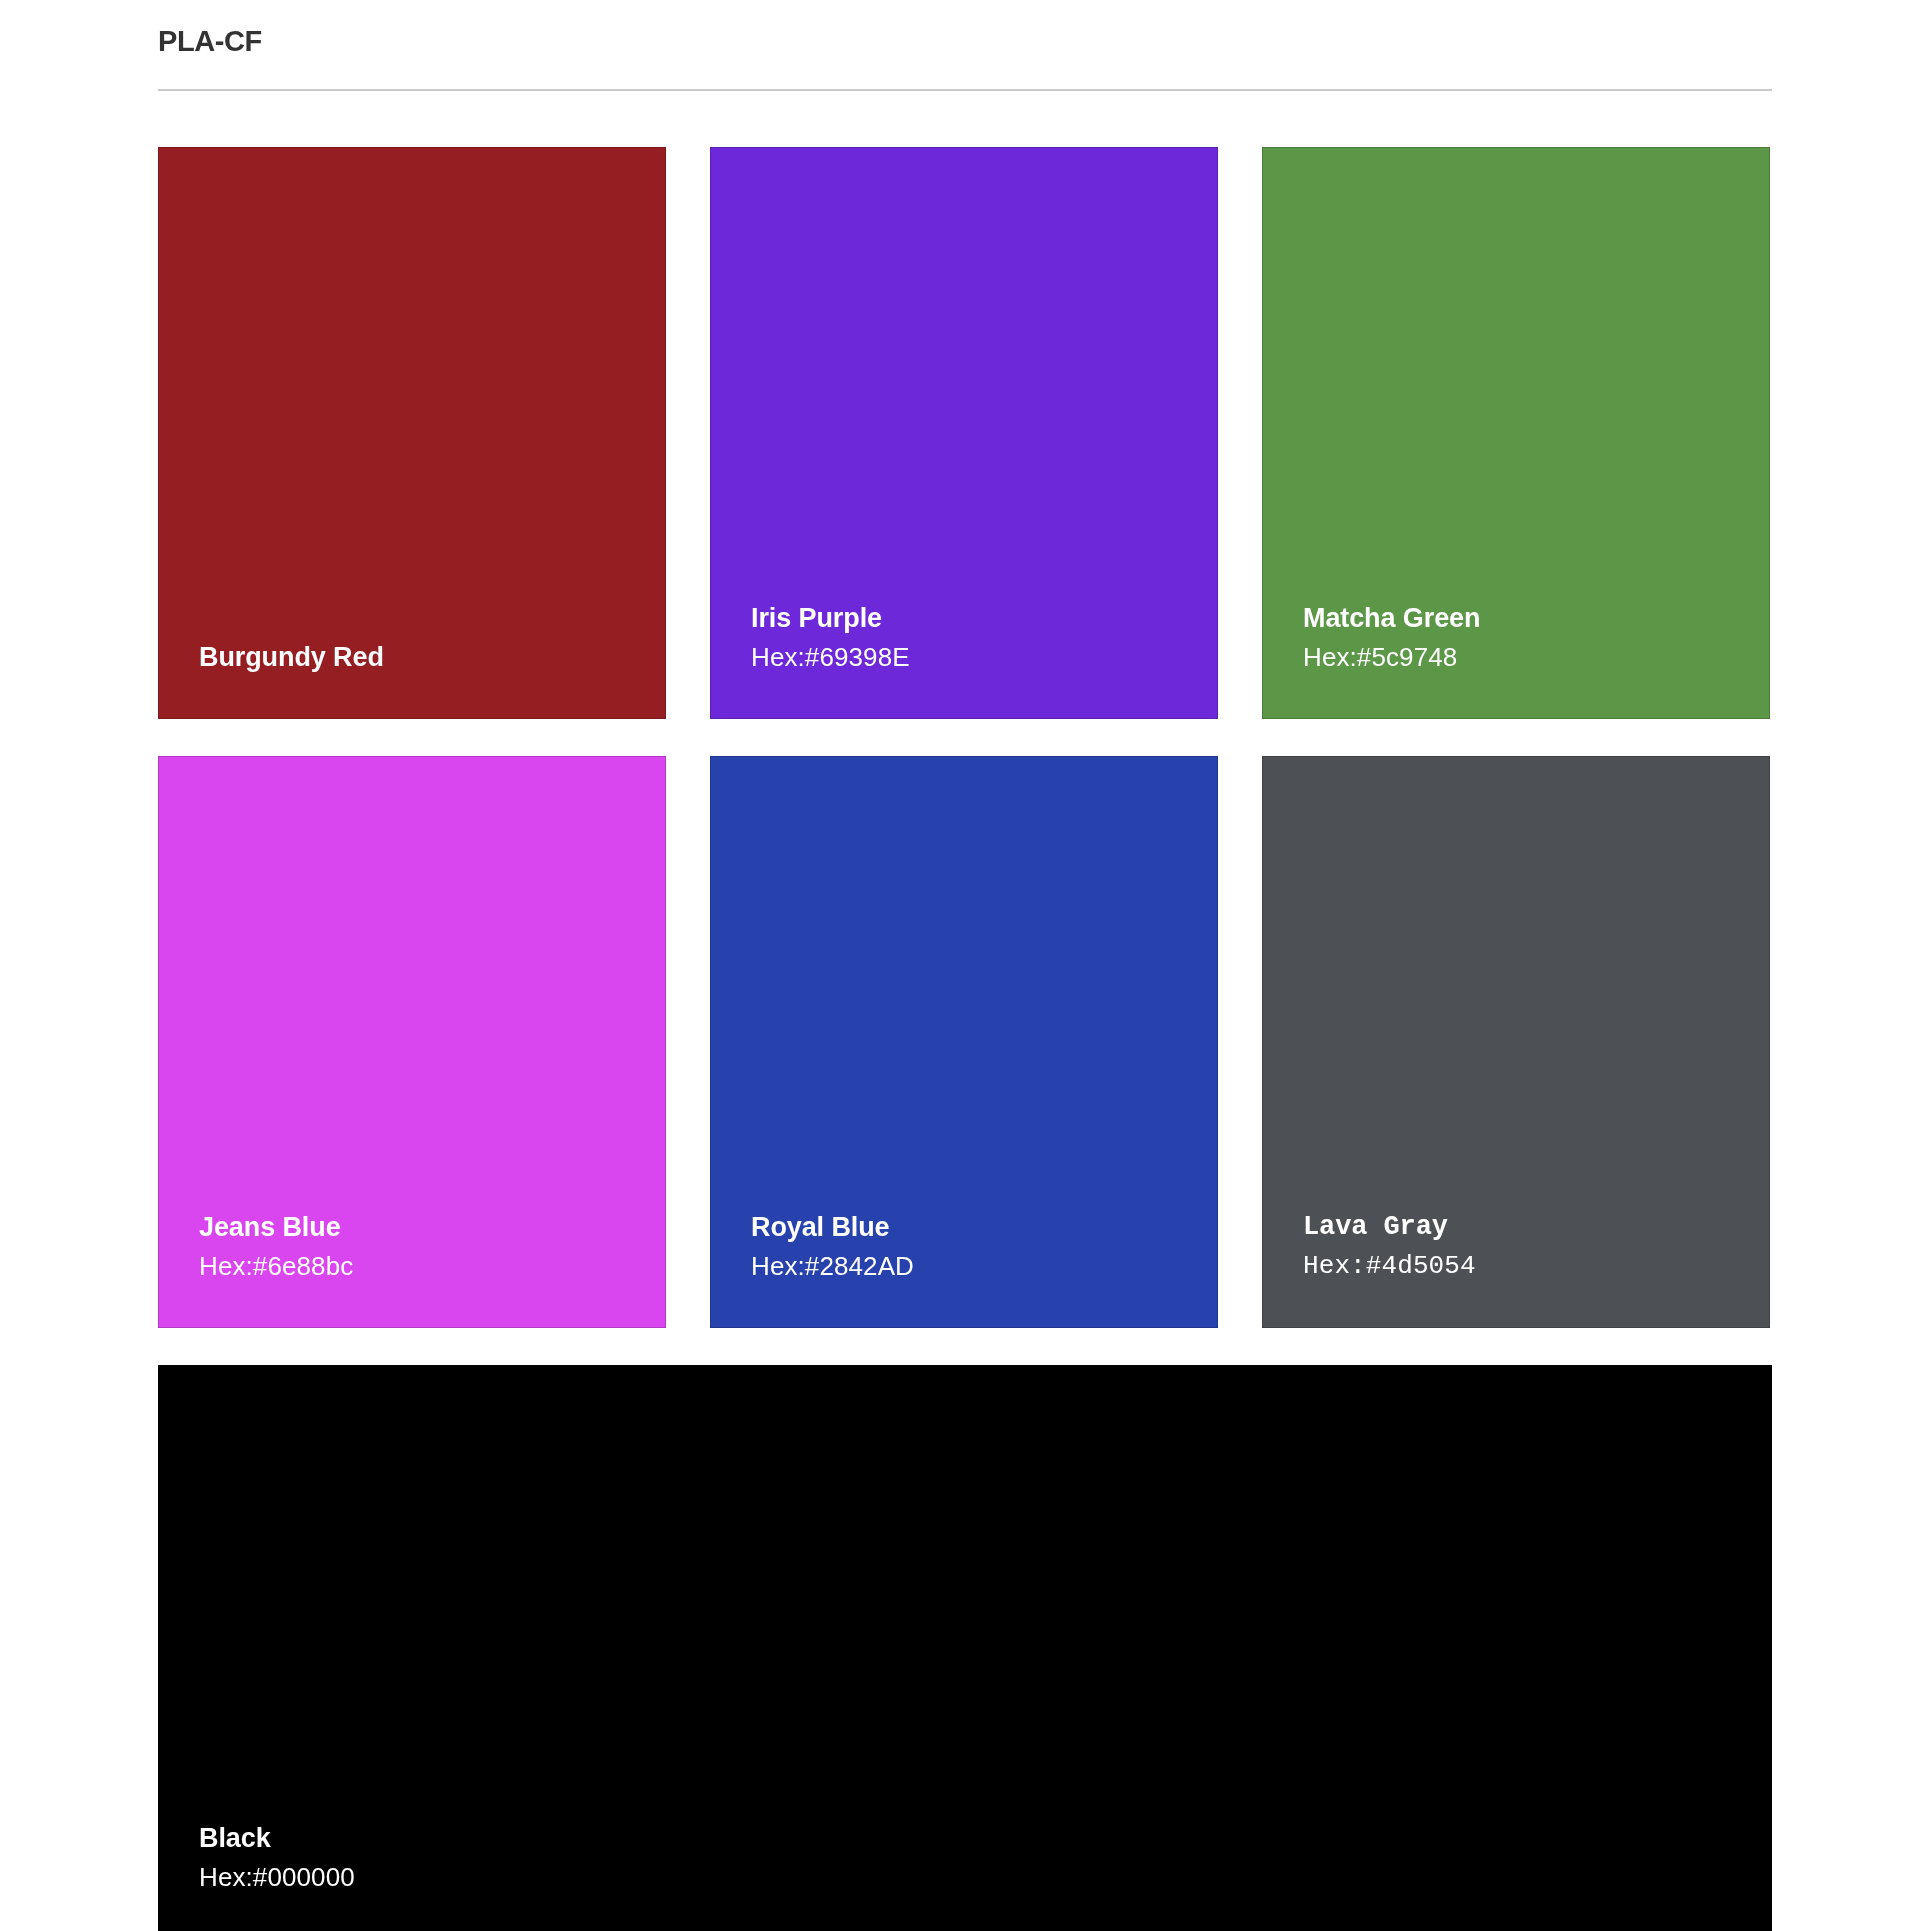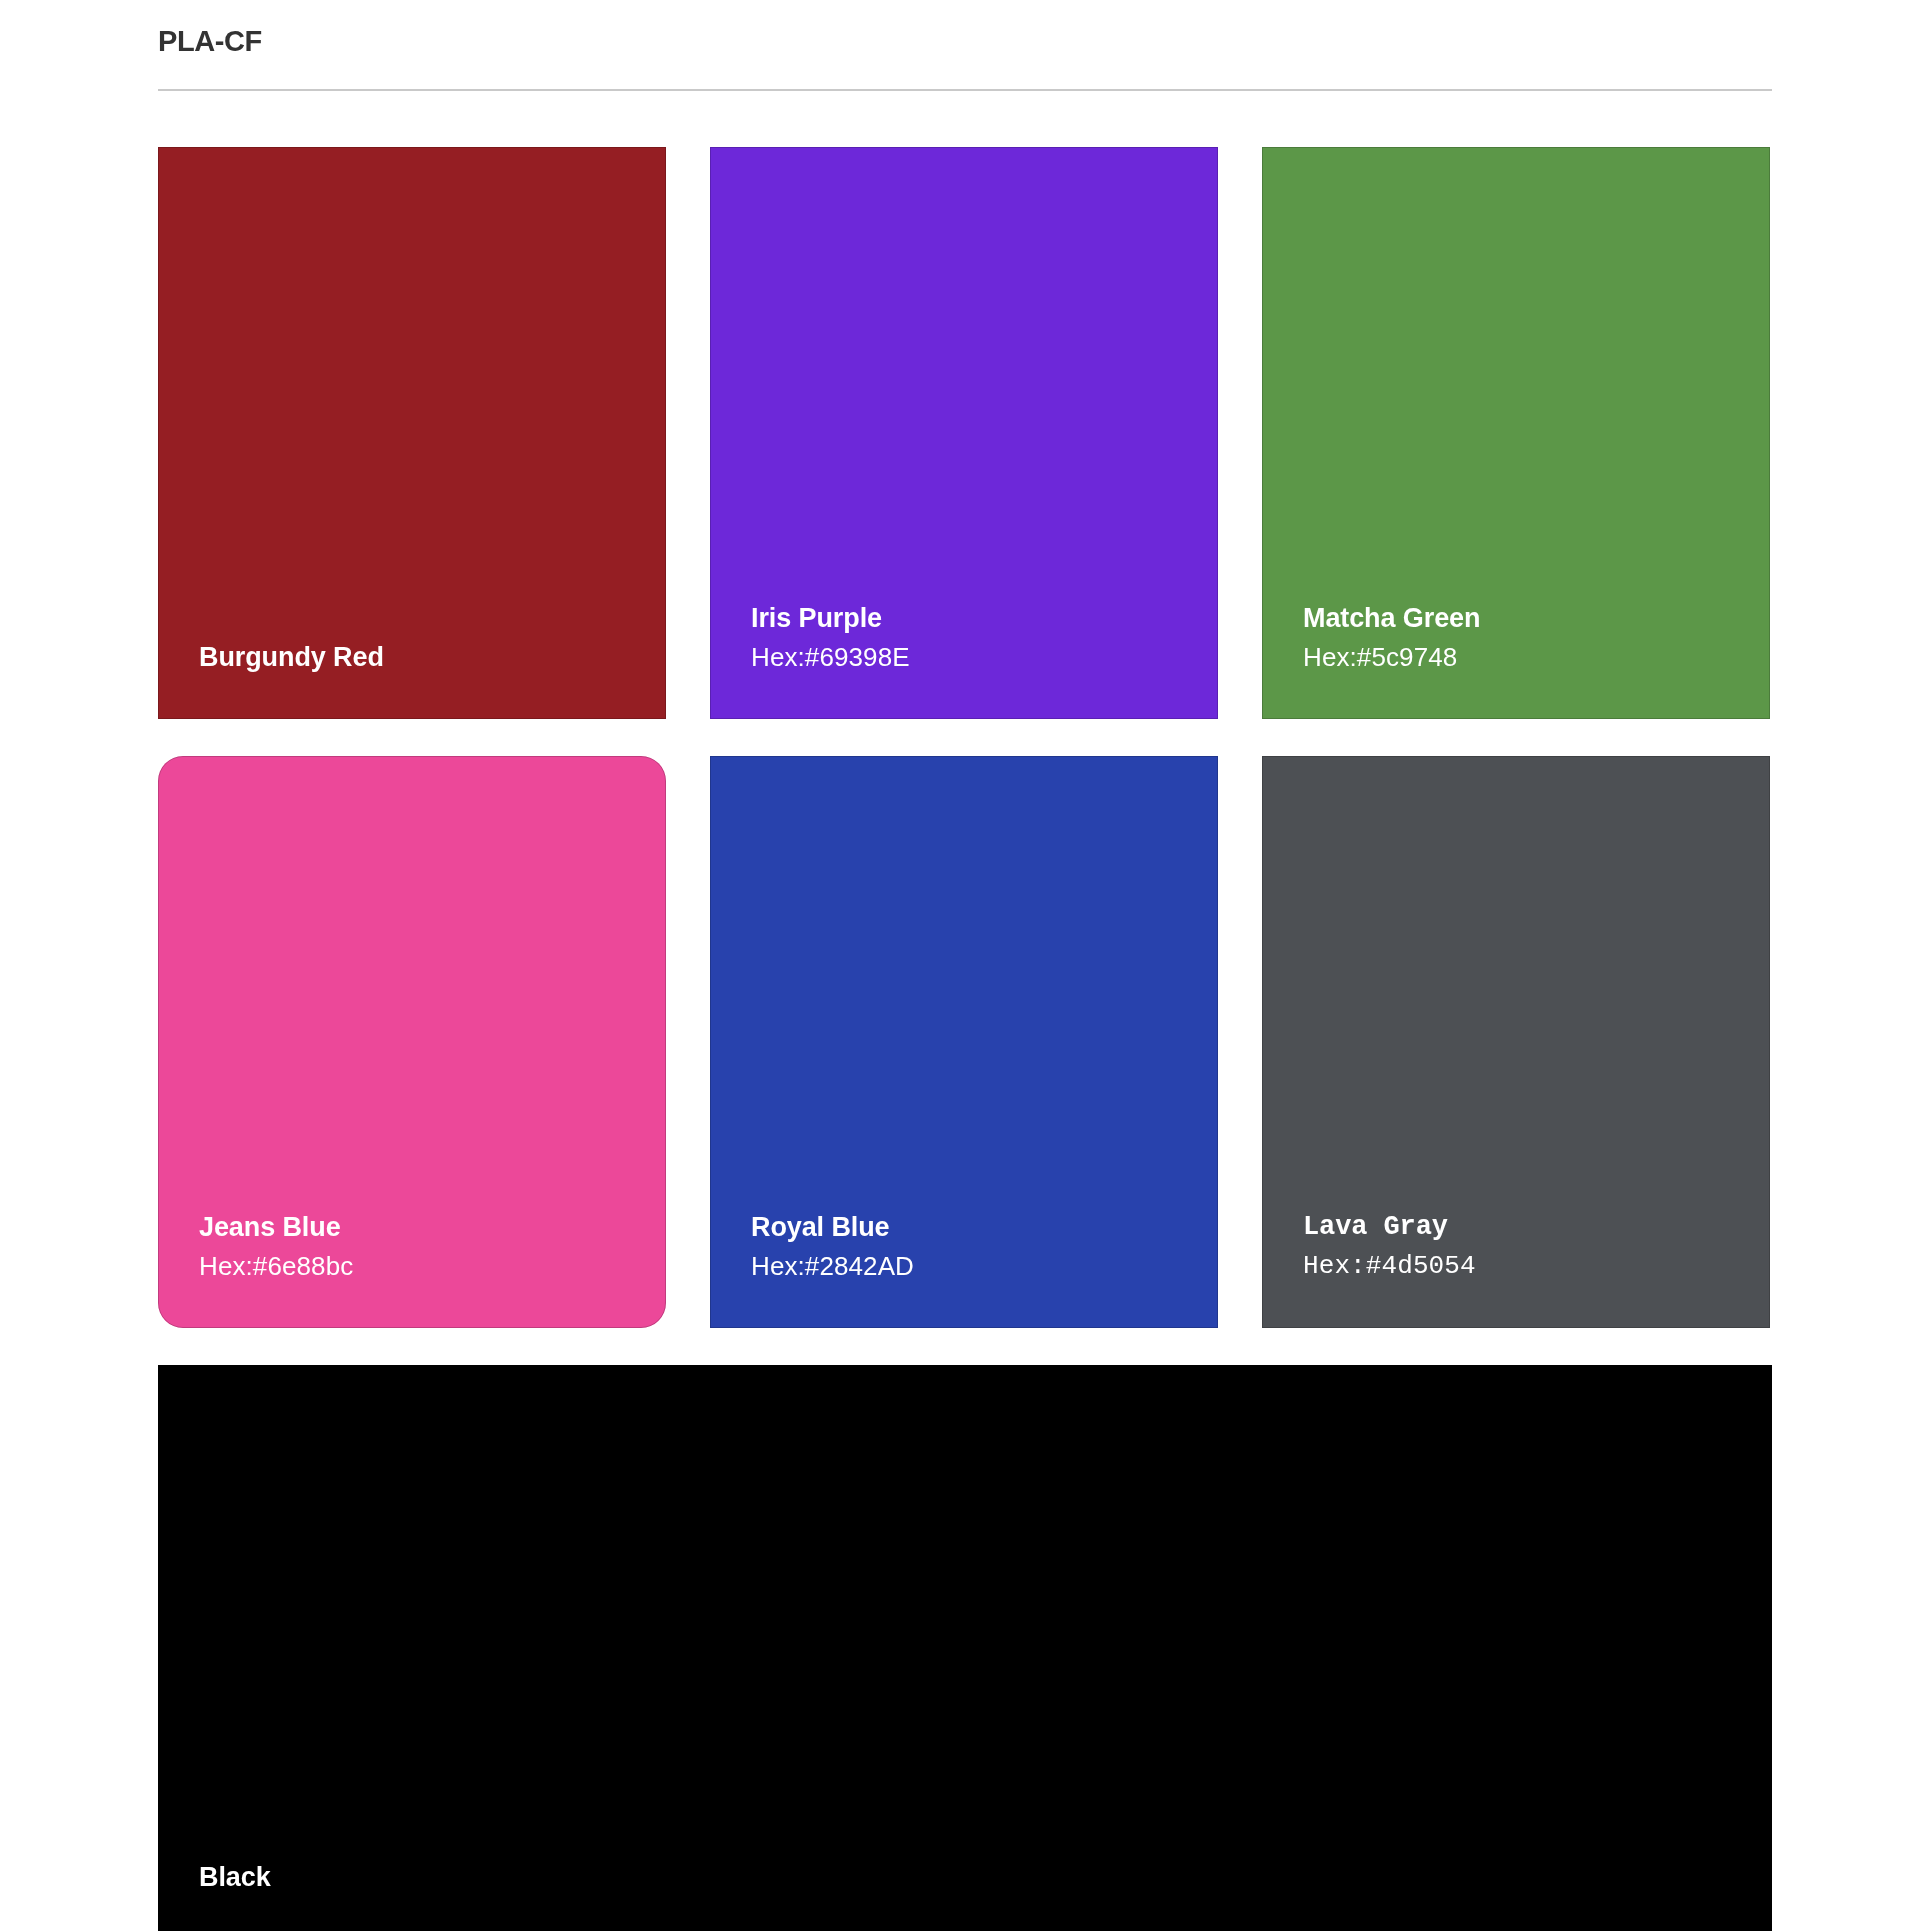--- a/index.html
+++ b/index.html
@@ -110,31 +110,32 @@
         <div class="swatch-name">Burgundy Red</div>
       </div>
       <div class="swatch" style="background: #6d28d9;">
         <div class="swatch-name">Iris Purple</div>
         <div class="swatch-hex">Hex:#69398E</div>
       </div>
       <div class="swatch" style="background: rgb(92, 151, 72);">
         <div class="swatch-name">Matcha Green</div>
         <div class="swatch-hex">Hex:#5c9748</div>
       </div>
-      <div class="swatch" style="background: #ec4899; border-radius: 25px;">
+      <div class="swatch" style="background: #d946ef;">
         <div class="swatch-name">Jeans Blue</div>
         <div class="swatch-hex">Hex:#6e88bc</div>
       </div>
       <div class="swatch" style="background: rgb(40, 66, 173);">
         <div class="swatch-name">Royal Blue</div>
         <div class="swatch-hex">Hex:#2842AD</div>
       </div>
       <div class="swatch" style="background: rgb(77, 80, 84); font-family: Liberation Mono, monospace;">
         <div class="swatch-name">Lava Gray</div>
         <div class="swatch-hex">Hex:#4d5054</div>
       </div>
       <div class="swatch swatch--wide" style="background: rgb(0, 0, 0);">
         <div class="swatch-name">Black</div>
+        <div class="swatch-hex">Hex:#000000</div>
       </div>
     </div>
 
 </div>
 
 
 </body></html>

